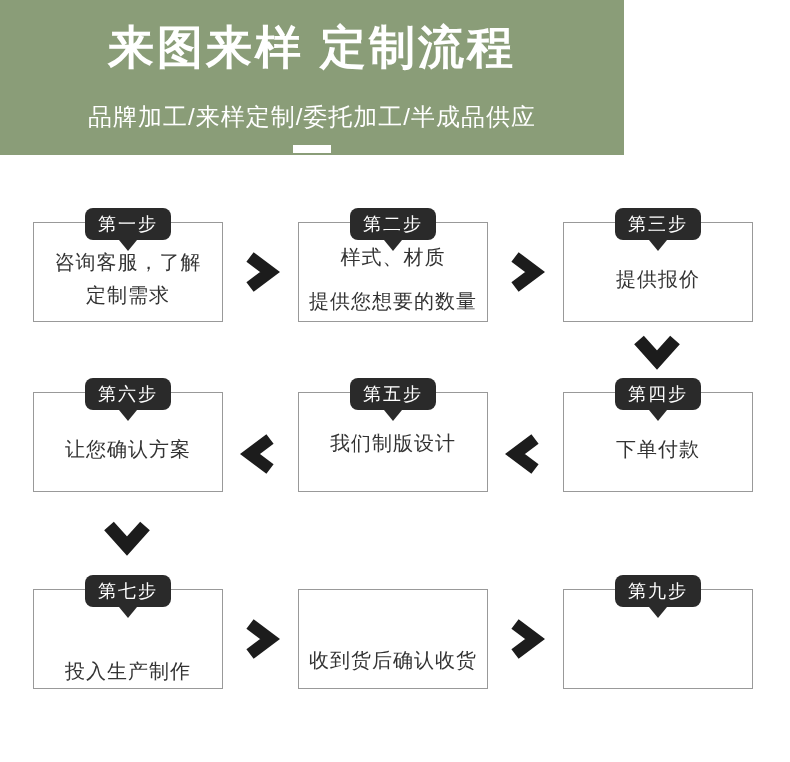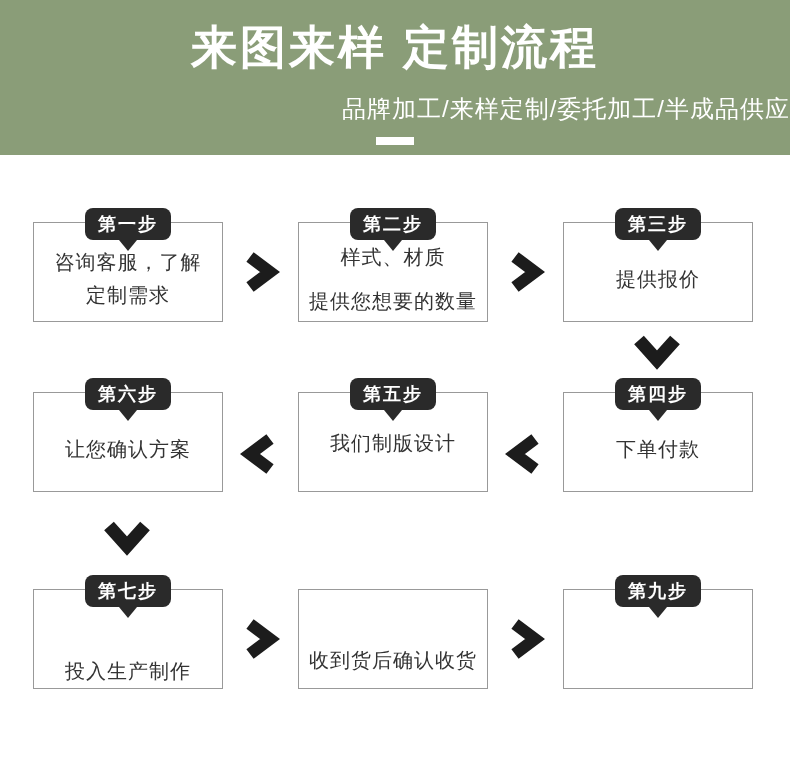--- a/index.html
+++ b/index.html
@@ -18,38 +18,37 @@
   body{
     position:relative;
     background:var(--page-bg);
     font-family:"Liberation Sans","DejaVu Sans",sans-serif;
     overflow:hidden;
   }
   svg{overflow:visible;display:block;}
 
   
   .header{
-    position:absolute;left:0;top:0;width:790px;height:155px;
+    position:absolute;left:0;top:0;width:624px;height:155px;
     background:var(--header-bg);
     color:var(--header-text);
     text-align:center;
   }
   .header h1{
     padding-top:20px;
     font-size:46px;
     font-weight:bold;
     letter-spacing:3px;
     line-height:1.2;
   }
   .header .subtitle{
-    margin-top:18px;
+    margin-top:26px;
     font-size:24px;
     letter-spacing:1px;
     font-weight:500;
-    text-align:right;
   }
   .header .dash{
     width:38px;height:8px;
     margin:12px auto 0 auto;
     background:var(--header-text);
   }
 
   
   .card{
     position:absolute;
@@ -82,21 +81,21 @@
     position:absolute;
     top:100%;left:50%;
     transform:translateX(-50%);
     border:9px solid transparent;
     border-top:11px solid var(--ribbon-bg);
     border-bottom:0;
   }
   .ribbon-label{
     color:var(--ribbon-text);
     font-size:18px;
-    font-weight:bold;
+    font-weight:normal;
     letter-spacing:2px;
     white-space:nowrap;
   }
 
   
   .c1{left:33px;}  .c2{left:298px;gap:11px;}  .c3{left:563px;}
   .r1{top:222px;}  .r2{top:392px;}   .r3{top:589px;justify-content:flex-end;}
 
   
   .arrow{position:absolute;color:var(--arrow);}

